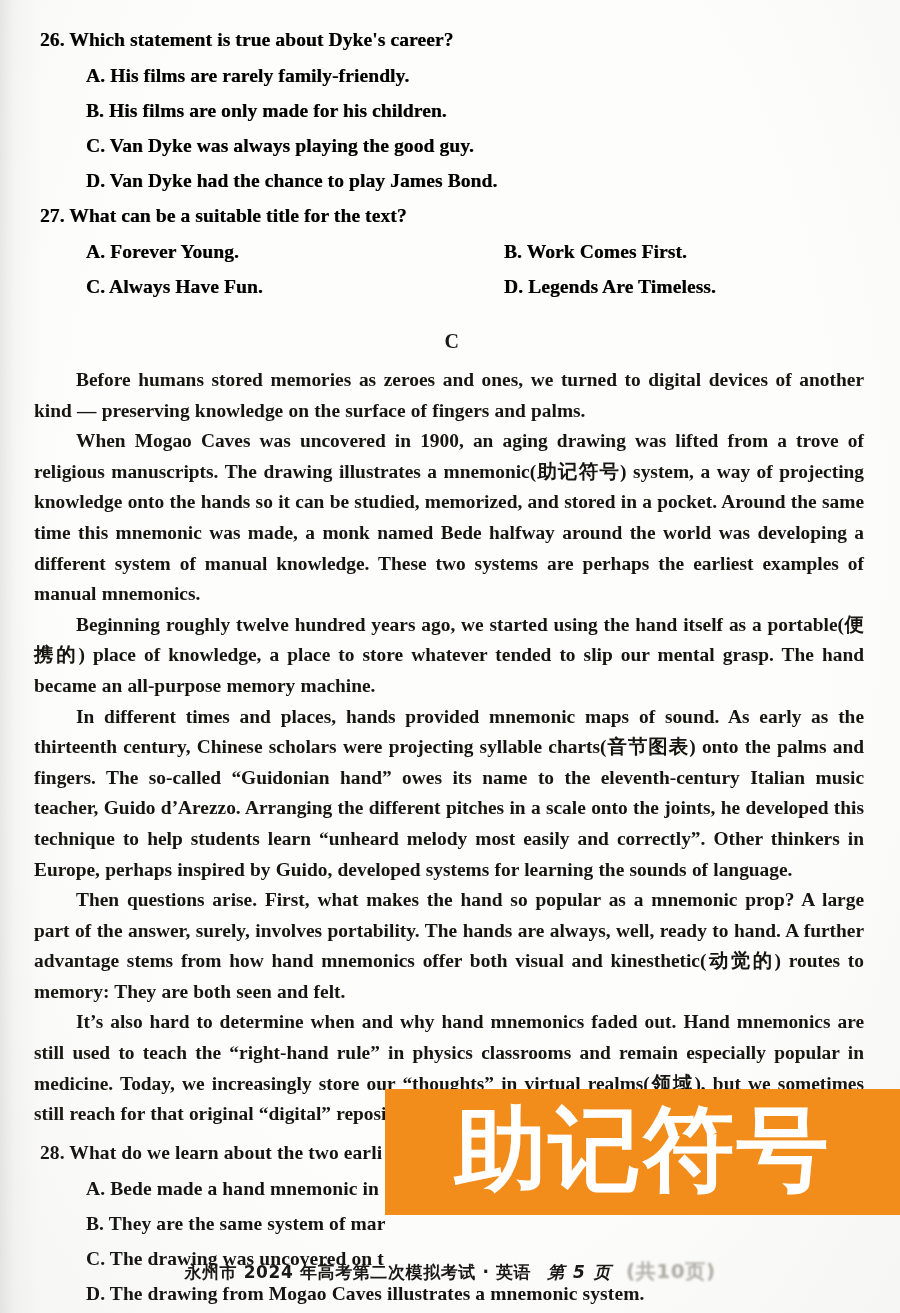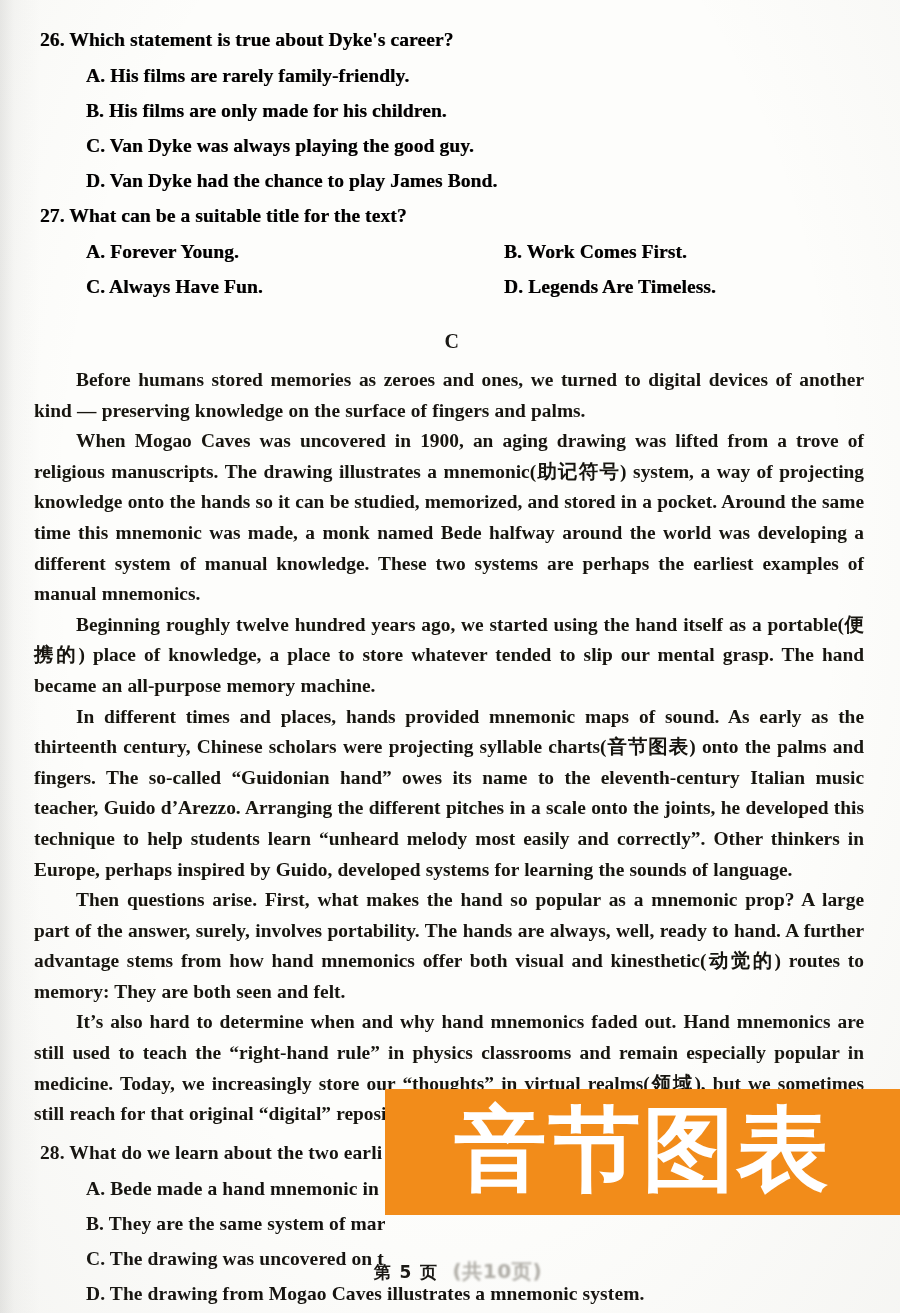--- a/index.html
+++ b/index.html
@@ -141,21 +141,21 @@
     align-items: baseline;
     gap: 0px;
     font-family: "DejaVu Sans", sans-serif;
     font-size: 17px;
     font-weight: 700;
     color: #1b1915;
     letter-spacing: 0.6px;
     filter: blur(0.2px);
   }
   #footer .f-main { }
-  #footer .f-page { padding-left: 16px; letter-spacing: 1.4px; }
+  #footer .f-page { padding-left: 16px; letter-spacing: 1.4px; font-style: italic; }
   #footer .f-total {
     padding-left: 14px;
     color: #b9b6ae;
     filter: blur(0.9px) contrast(0.8);
     font-size: 20px;
   }
 </style>
 </head>
 <body>
 
@@ -217,22 +217,23 @@
         <span class="qline">C. The drawing was uncovered on t</span>
       </div>
       <div class="q-opt">
         <span class="qline">D. The drawing from Mogao Caves illustrates a mnemonic system.</span>
       </div>
     </div>
 
   </div>
 
   <div id="watermark">
-    <span class="wm-text">音节图表</span>
+    <span class="wm-text">助记符号</span>
   </div>
 
   <div id="footer">
     <span class="f-inner">
+      <span class="f-main">永州市 2024 年高考第二次模拟考试 · 英语</span>
       <span class="f-page">第 5 页</span>
       <span class="f-total">(共10页)</span>
     </span>
   </div>
 </div>
 
 </body></html>

